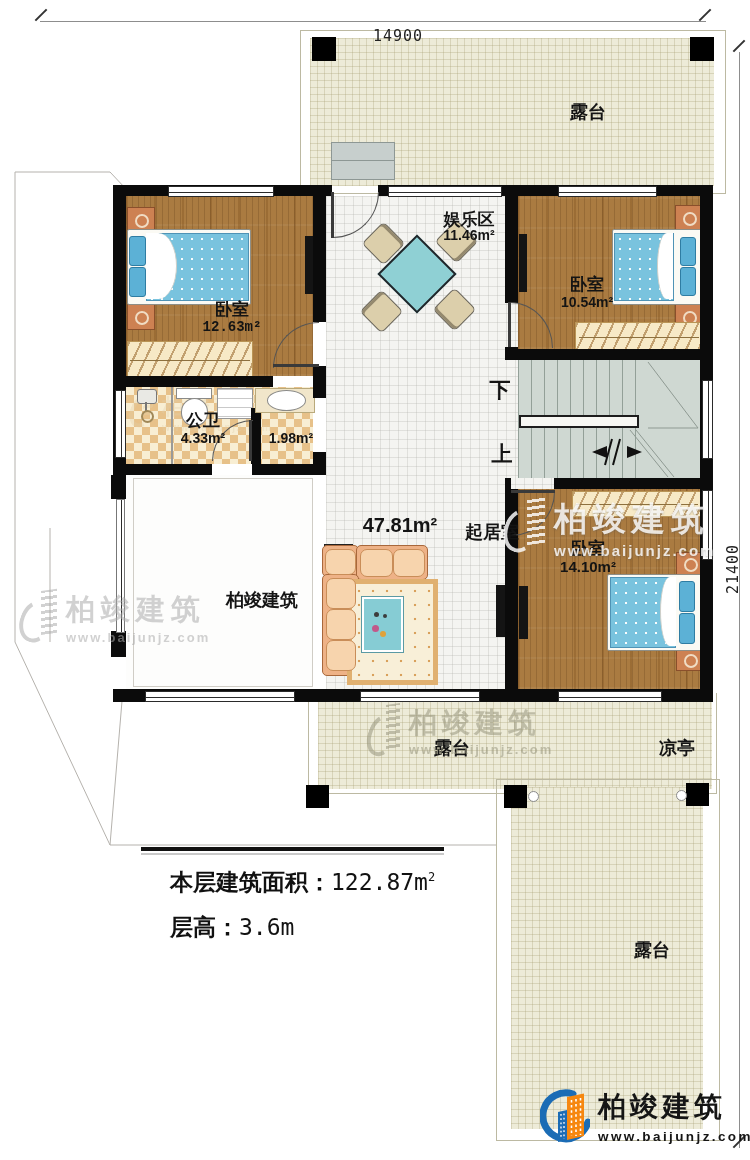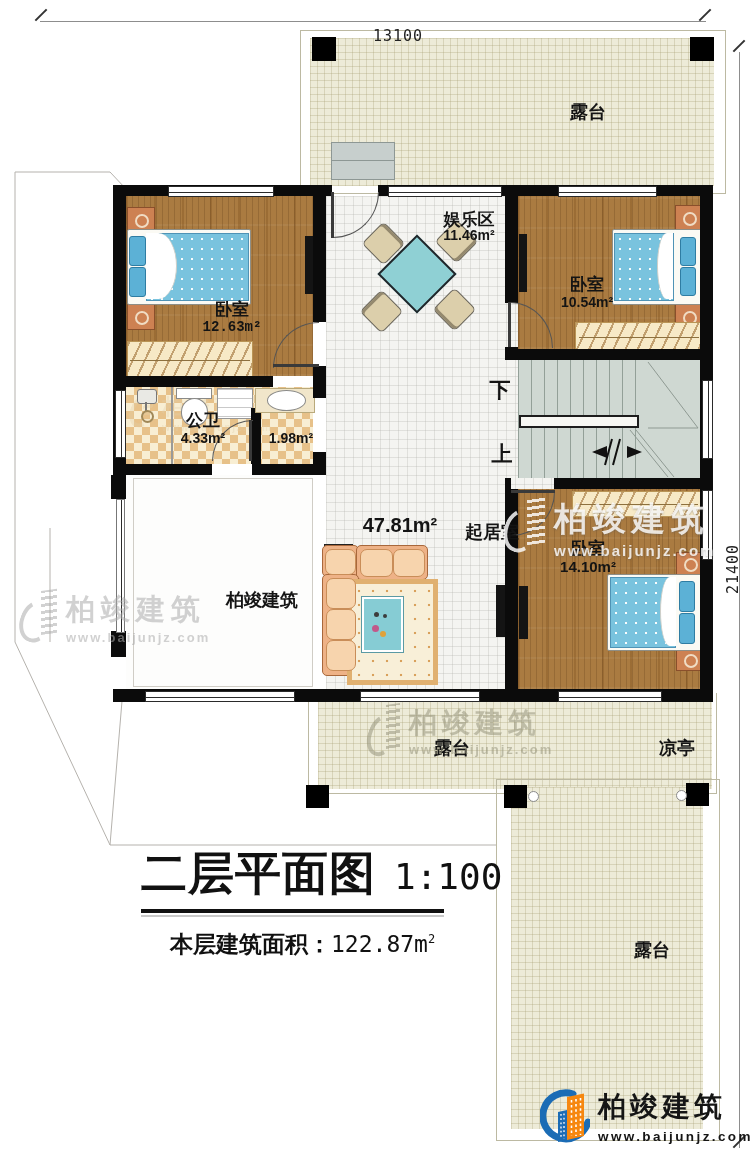--- a/index.html
+++ b/index.html
@@ -264,21 +264,21 @@
   <div class="area" style="left:534px;top:559px;width:108px;font-size:15px;">14.10m²</div>
   <div class="rlabel" style="left:488px;top:378px;width:24px;font-size:21px;">下</div>
   <div class="rlabel" style="left:490px;top:442px;width:24px;font-size:21px;">上</div>
   <div class="rlabel big" style="left:384px;top:739px;width:72px;">露台</div>
   <div class="rlabel big" style="left:609px;top:739px;width:72px;">凉亭</div>
   <div class="rlabel big" style="left:584px;top:941px;width:72px;">露台</div>
 
   <div class="dimline" style="left:40px;top:21px;width:666px;height:1px;"></div>
   <div class="tick" style="left:33px;top:14px;"></div>
   <div class="tick" style="left:697px;top:14px;"></div>
-  <div class="dimtext" style="left:360px;top:27px;width:76px;">13100</div>
+  <div class="dimtext" style="left:360px;top:27px;width:76px;">14900</div>
   <div class="dimline" style="left:739px;top:52px;width:1px;height:1096px;"></div>
   <div class="tick" style="left:731px;top:45px;"></div>
   <div class="tick" style="left:731px;top:1141px;"></div>
   <div class="dimtext" style="left:688px;top:560px;width:90px;transform:rotate(-90deg);">21400</div>
 
   <div class="wm" style="left:504px;top:497px;color:rgba(255,255,255,.82);text-shadow:0 1px 2px rgba(90,90,90,.4);">
     <div class="wmglyph" style="width:42px;height:60px;"></div>
     <div>
       <div class="nm" style="font-size:33px;letter-spacing:6px;">柏竣建筑</div>
       <div class="st" style="font-size:15px;letter-spacing:2px;">www.baijunjz.com</div>
@@ -293,28 +293,27 @@
   </div>
   <div class="wm" style="left:368px;top:704px;color:rgba(152,149,126,.55);">
     <div class="wmglyph" style="width:33px;height:56px;"></div>
     <div>
       <div class="nm" style="font-size:28px;letter-spacing:5px;">柏竣建筑</div>
       <div class="st" style="font-size:13px;letter-spacing:2px;">www.baijunjz.com</div>
     </div>
   </div>
 
   <div class="a" style="left:141px;top:843px;">
-    <div style="display:flex;align-items:baseline;gap:18px;">
-      <span style="font-size:46px;font-weight:700;color:#111;letter-spacing:1px;">二层平面图</span>
-      <span class="mono" style="font-size:36px;color:#111;">1:100</span>
-    </div>
     <div style="width:303px;height:4px;background:#111;margin-top:4px;"></div>
     <div style="width:303px;height:2px;background:#c9c9c9;margin-top:2px;"></div>
     <div style="margin:12px 0 12px 29px;font-size:23px;color:#111;">
       <span style="font-weight:600;">本层建筑面积：</span><span class="mono">122.87m</span><sup class="s2 mono">2</sup>
+    </div>
+    <div style="margin:14px 0 0 29px;font-size:23px;color:#111;">
+      <span style="font-weight:600;">层高：</span><span class="mono">3.6m</span>
     </div>
   </div>
 
   <div class="a" style="left:540px;top:1088px;display:flex;gap:8px;">
     <svg width="50" height="56" viewBox="0 0 50 56">
       <path d="M33 6 A23 23 0 1 0 48 34" fill="none" stroke-width="7" stroke-linecap="round" stroke="#1b6cb5"></path>
       <path d="M27 9 L44 5.5 L44 48 L27 52 Z" fill="#f6870f"></path>
       <g stroke="#fff" stroke-width="1.6" stroke-dasharray="2.5 2.6">
         <line x1="31.5" y1="12" x2="31.5" y2="48"></line>
           <line x1="36" y1="11" x2="36" y2="48"></line>

